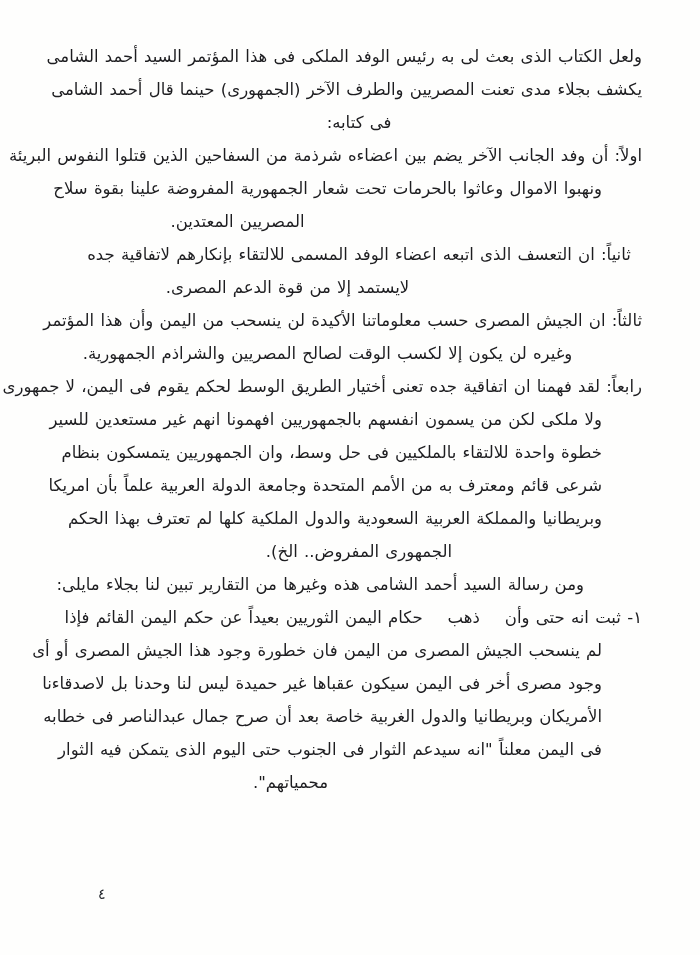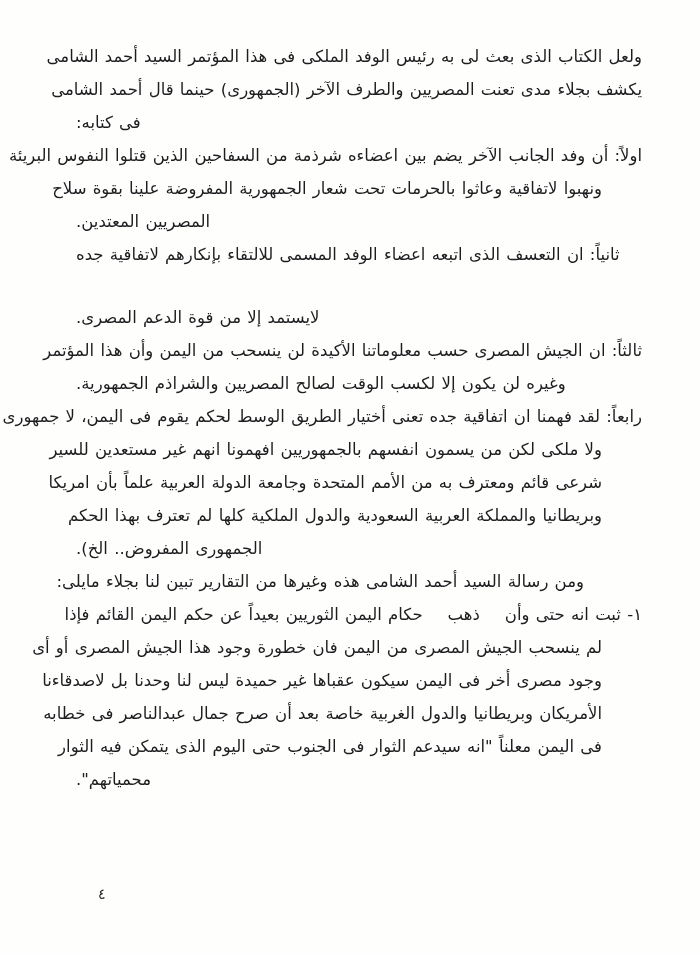--- a/index.html
+++ b/index.html
@@ -12,37 +12,37 @@
     background: #fefefdff;
     overflow: hidden;
   }
   .doc {
     position: absolute;
     top: 40px;
     right: 58px;
     width: 566px;
     direction: rtl;
     unicode-bidi: embed;
-    text-align: left;
+    text-align: center;
     font-family: "DejaVu Sans", sans-serif;
     font-size: 16.5px;
     color: #1d1d20;
     word-spacing: 1px;
   }
   .ln {
     height: 33px;
     line-height: 33px;
     white-space: nowrap;
   }
   
   .in40  { margin-right: 40px;  }
   .in58  { margin-right: 58px;  }
   .in63  { margin-right: 63px;  }
   .in137 { margin-right: 137px; }
-  .in143 { margin-right: 143px; margin-top: 30px; }
+  .in143 { margin-right: 143px; }
   .in221 { }
   .in243 { margin-right: 243px; }
   .page-number {
     position: absolute;
     left: 98px;
     top: 886px;
     font-family: "DejaVu Sans", sans-serif;
     font-size: 14px;
     color: #20242a;
     direction: rtl;
@@ -50,28 +50,29 @@
 </style>
 </head>
 <body>
 
 <div class="page">
   <main class="doc" dir="rtl">
     <div class="ln">ولعل الكتاب الذى بعث لى به رئيس الوفد الملكى فى هذا المؤتمر السيد أحمد الشامى</div>
     <div class="ln">يكشف بجلاء مدى تعنت المصريين والطرف الآخر (الجمهورى) حينما قال أحمد الشامى</div>
     <div class="ln">فى كتابه:</div>
     <div class="ln">اولاً: أن وفد الجانب الآخر يضم بين اعضاءه شرذمة من السفاحين الذين قتلوا النفوس البريئة</div>
-    <div class="ln in40">ونهبوا لاتفاقية وعاثوا بالحرمات تحت شعار الجمهورية المفروضة علينا بقوة سلاح</div>
+    <div class="ln in40">ونهبوا الاموال وعاثوا بالحرمات تحت شعار الجمهورية المفروضة علينا بقوة سلاح</div>
     <div class="ln in243">المصريين المعتدين.</div>
     <div class="ln">ثانياً: ان التعسف الذى اتبعه اعضاء الوفد المسمى للالتقاء بإنكارهم لاتفاقية جده</div>
     <div class="ln in143">لايستمد إلا من قوة الدعم المصرى.</div>
     <div class="ln">ثالثاً: ان الجيش المصرى حسب معلوماتنا الأكيدة لن ينسحب من اليمن وأن هذا المؤتمر</div>
     <div class="ln in63">وغيره لن يكون إلا لكسب الوقت لصالح المصريين والشراذم الجمهورية.</div>
     <div class="ln">رابعاً: لقد فهمنا ان اتفاقية جده تعنى أختيار الطريق الوسط لحكم يقوم فى اليمن، لا جمهورى</div>
     <div class="ln in40">ولا ملكى لكن من يسمون انفسهم بالجمهوريين افهمونا انهم غير مستعدين للسير</div>
+    <div class="ln in40">خطوة واحدة للالتقاء بالملكيين فى حل وسط، وان الجمهوريين يتمسكون بنظام</div>
     <div class="ln in40">شرعى قائم ومعترف به من الأمم المتحدة وجامعة الدولة العربية علماً بأن امريكا</div>
     <div class="ln in40">وبريطانيا والمملكة العربية السعودية والدول الملكية كلها لم تعترف بهذا الحكم</div>
     <div class="ln in221">الجمهورى المفروض.. الخ).</div>
     <div class="ln in58">ومن رسالة السيد أحمد الشامى هذه وغيرها من التقارير تبين لنا بجلاء مايلى:</div>
     <div class="ln">١- ثبت انه حتى وأن&nbsp;&nbsp;&nbsp;&nbsp;ذهب&nbsp;&nbsp;&nbsp;&nbsp;حكام اليمن الثوريين بعيداً عن حكم اليمن القائم فإذا</div>
     <div class="ln in40">لم ينسحب الجيش المصرى من اليمن فان خطورة وجود هذا الجيش المصرى أو أى</div>
     <div class="ln in40">وجود مصرى أخر فى اليمن سيكون عقباها غير حميدة ليس لنا وحدنا بل لاصدقاءنا</div>
     <div class="ln in40">الأمريكان وبريطانيا والدول الغربية خاصة بعد أن صرح جمال عبدالناصر فى خطابه</div>
     <div class="ln in40">فى اليمن معلناً "انه سيدعم الثوار فى الجنوب حتى اليوم الذى يتمكن فيه الثوار</div>
     <div class="ln in137">محمياتهم".</div>

